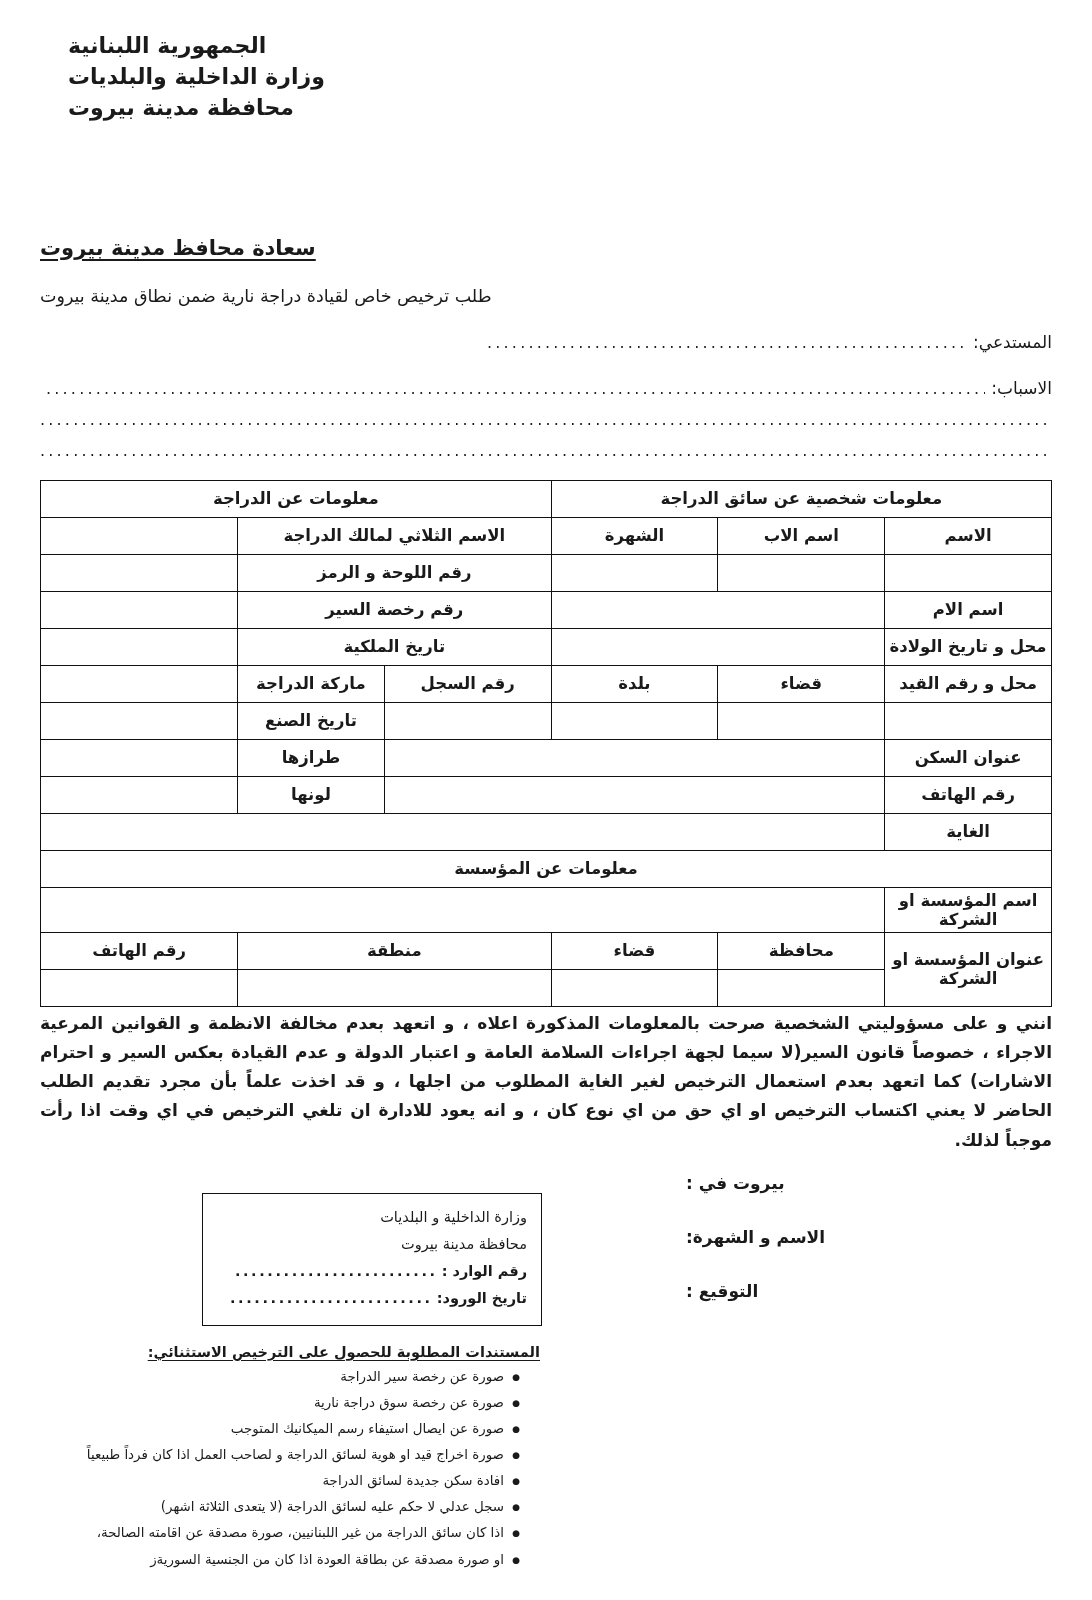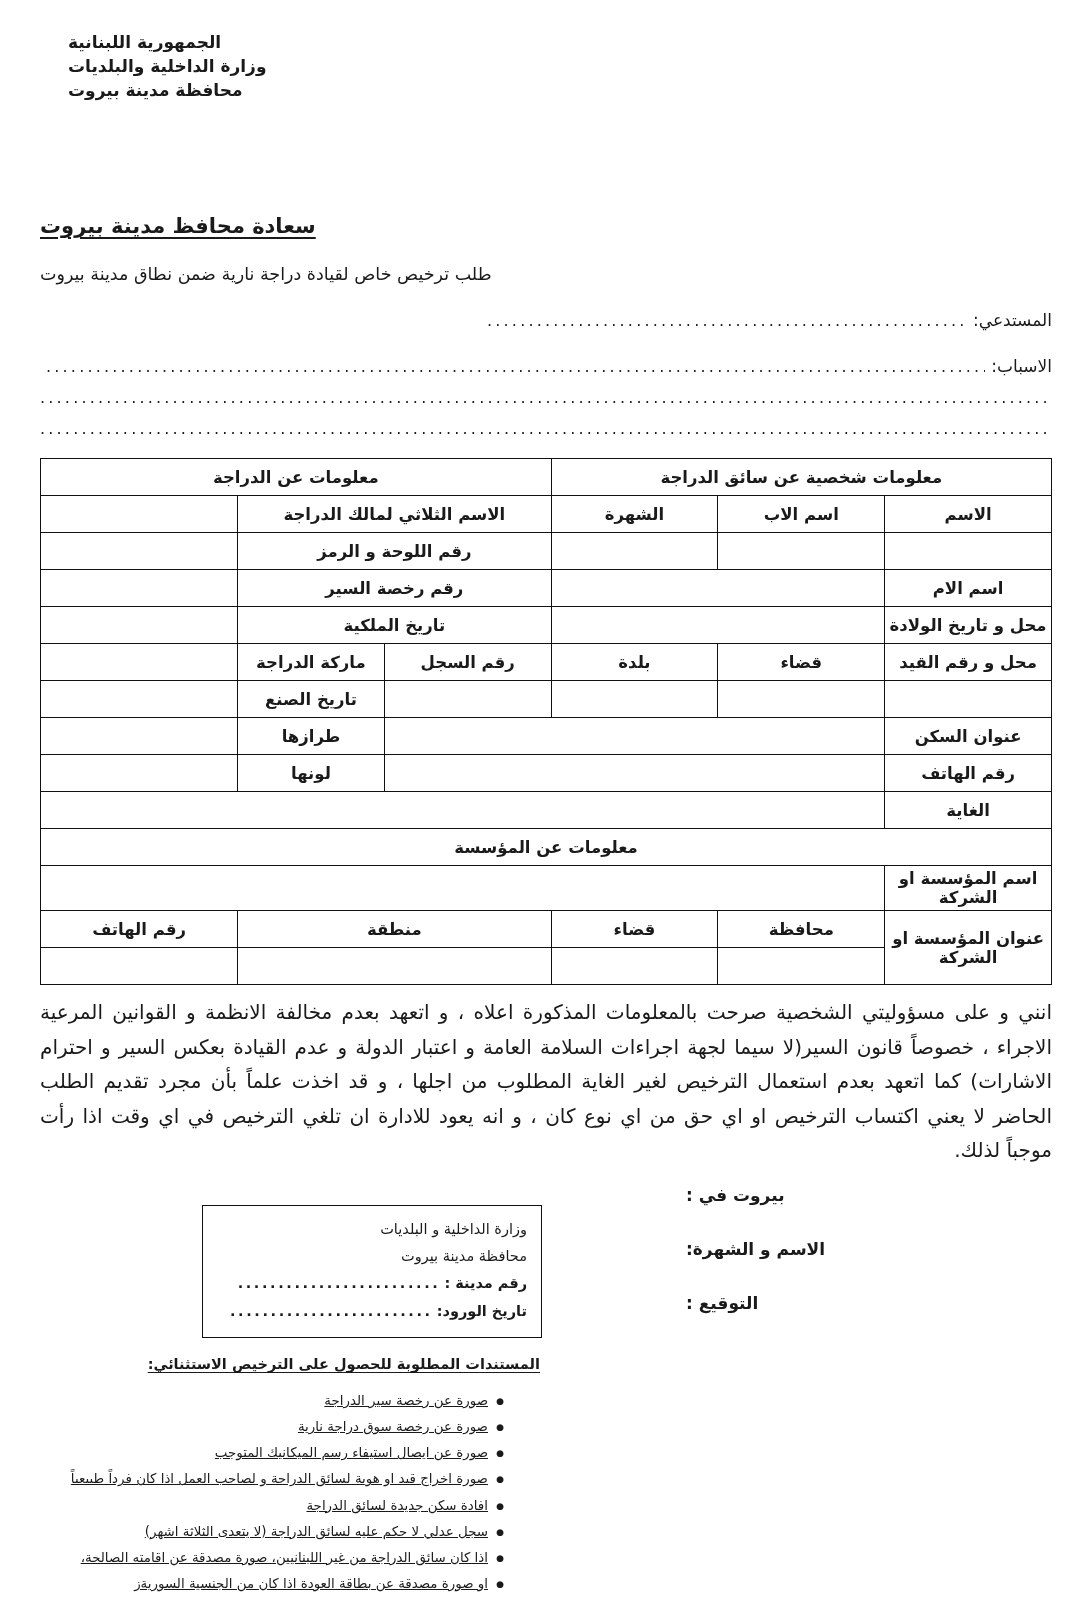--- a/index.html
+++ b/index.html
@@ -25,21 +25,21 @@
 
   
   .gov-header {
     text-align: left;
     direction: rtl;
     margin-top: 8px;
     margin-left: 28px;
   }
   .gov-header div {
     font-weight: bold;
-    font-size: 17px;
+    font-size: 22px;
     line-height: 1.42;
     letter-spacing: 0px;
   }
 
   
   .title-block {
     text-align: left;
     margin-top: 112px;
   }
   .main-title {
@@ -106,25 +106,25 @@
   td.blank { font-weight: normal; }
   td.section-head {
     font-size: 17.5px;
     font-weight: bold;
     height: 32px;
   }
   td.tall { height: 46px; }
 
   
   .declaration {
-    margin-top: 10px;
-    font-size: 20px;
+    margin-top: 2px;
+    font-size: 17px;
     line-height: 1.72;
     text-align: justify;
-    font-weight: normal;
+    font-weight: bold;
     direction: rtl;
   }
 
   
   .bottom-wrap {
     display: flex;
     flex-direction: row;
     margin-top: 18px;
   }
   .bottom-right {
@@ -179,24 +179,23 @@
   .docs-title {
     font-size: 14.5px;
     font-weight: bold;
     text-decoration: underline;
     text-underline-offset: 3px;
     margin-top: 18px;
     margin-bottom: 4px;
     padding-right: 6px;
   }
   ul.docs {
-    margin: 16px;
+    margin: 0;
     padding-right: 26px;
     list-style: none;
-    text-decoration: underline;
   }
   ul.docs li {
     font-size: 13.4px;
     line-height: 1.95;
     position: relative;
     text-align: right;
     padding-right: 16px;
   }
   ul.docs li::before {
     content: "\25CF";
@@ -354,21 +353,21 @@
       <div class="sign-line">بيروت في :</div>
       <div class="sign-line">الاسم و الشهرة:</div>
       <div class="sign-line">التوقيع :</div>
     </div>
 
     <div class="bottom-left">
       <div class="stamp-box">
         <div class="line">وزارة الداخلية و البلديات</div>
         <div class="line">محافظة مدينة بيروت</div>
         <div class="dotline">
-          <span>رقم مدينة :</span>
+          <span>رقم الوارد :</span>
           <span class="d">.........................</span>
         </div>
         <div class="dotline">
           <span>تاريخ الورود:</span>
           <span class="d">.........................</span>
         </div>
       </div>
 
       <div class="docs-wrap">
         <div class="docs-title">المستندات المطلوبة للحصول على الترخيص الاستثنائي:</div>

